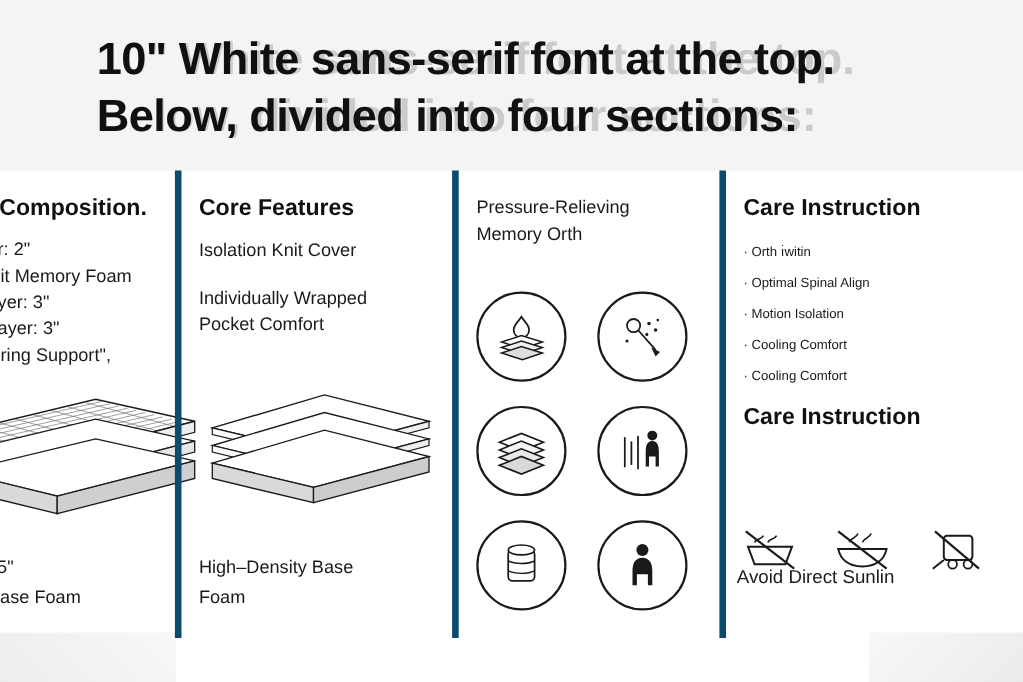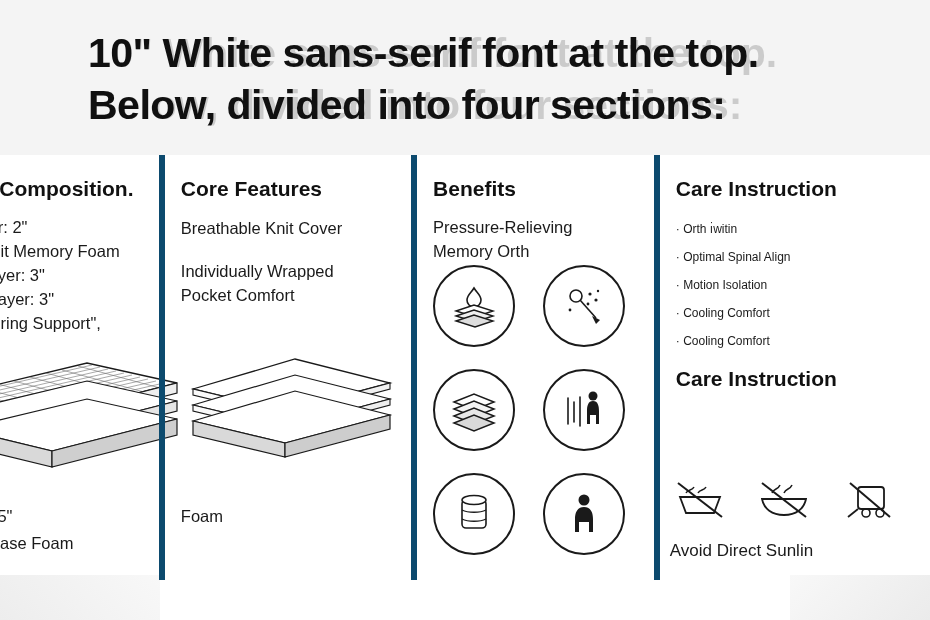--- a/index.html
+++ b/index.html
@@ -196,21 +196,21 @@
     position: absolute;
     left: 12px;
     top: 322px;
     display: flex;
     gap: 28px;
     align-items: flex-end;
   }
   .care-caption {
     position: absolute;
     left: 10px;
-    top: 386px;
+    top: 360px;
     font-size: 17px;
     color: #1a1a1a;
     white-space: nowrap;
   }
 </style>
 </head>
 <body>
 
 <div class="poster">
 
@@ -275,21 +275,21 @@
       </div>
 
       <div class="bottom-text-1">
         <div>on Layer: 5"</div>
         <div>-Density Base Foam</div>
       </div>
     </div>
 
     <div class="col col-2">
       <div class="col-title">Core Features</div>
-      <div class="col-sub">Breathable Knit Cover</div>
+      <div class="col-sub">Isolation Knit Cover</div>
       <div class="spacer-18"></div>
       <div class="col-sub tight">Individually Wrapped</div>
       <div class="col-sub tight">Pocket Comfort</div>
 
       <div class="layer-art-2">
         <svg width="215" height="120" viewBox="0 0 215 120">
           <polygon points="8,36 110,6 205,30 100,58" fill="#ffffff" stroke="#1a1a1a" stroke-width="1.3"></polygon>
           <polygon points="8,36 100,58 100,64 8,42" fill="#fafafa" stroke="#1a1a1a" stroke-width="1.1"></polygon>
           <polygon points="100,58 205,30 205,36 100,64" fill="#f0f0f0" stroke="#1a1a1a" stroke-width="1.1"></polygon>
 
@@ -297,26 +297,26 @@
           <polygon points="8,52 100,74 100,80 8,58" fill="#fafafa" stroke="#1a1a1a" stroke-width="1.1"></polygon>
           <polygon points="100,74 205,46 205,52 100,80" fill="#eeeeee" stroke="#1a1a1a" stroke-width="1.1"></polygon>
 
           <polygon points="8,68 110,38 205,62 100,90" fill="#ffffff" stroke="#1a1a1a" stroke-width="1.2"></polygon>
           <polygon points="8,68 100,90 100,104 8,82" fill="#d9d9d9" stroke="#1a1a1a" stroke-width="1.2"></polygon>
           <polygon points="100,90 205,62 205,76 100,104" fill="#cdcdcd" stroke="#1a1a1a" stroke-width="1.2"></polygon>
         </svg>
       </div>
 
       <div class="bottom-text-2">
+        <div>High–Density Base</div>
         <div>Foam</div>
       </div>
     </div>
 
     <div class="col col-3">
-      <div class="col-title">Benefits</div>
       <div class="col-sub tight">Pressure-Relieving</div>
       <div class="col-sub tight">Memory Orth</div>
 
       <div class="icon-grid">
 
         <div class="icon-circle">
           <svg width="52" height="52" viewBox="0 0 52 52">
             <path d="M26 8 C29 13 33 15 33 20 C33 24 30 27 26 27 C22 27 19 24 19 20 C19 15 23 13 26 8 Z" fill="none" stroke="#1a1a1a" stroke-width="1.6"></path>
             <polygon points="8,31 26,25 45,31 27,37" fill="#ffffff" stroke="#1a1a1a" stroke-width="1.4"></polygon>
             <polygon points="8,36 26,30 45,36 27,42" fill="#f0f0f0" stroke="#1a1a1a" stroke-width="1.4"></polygon>

